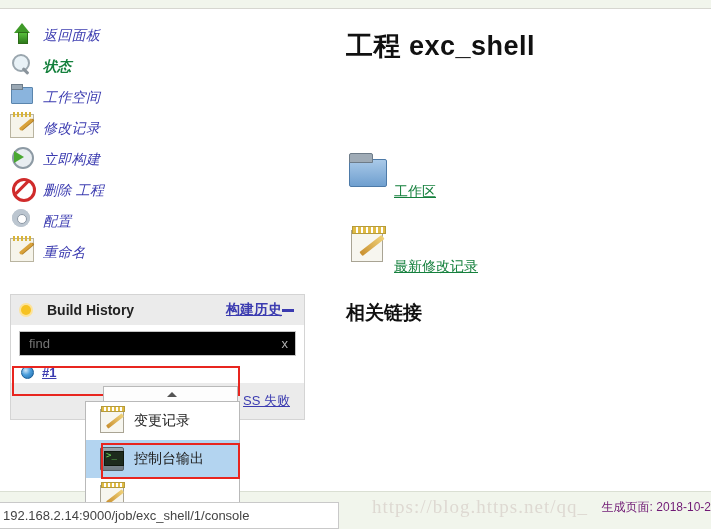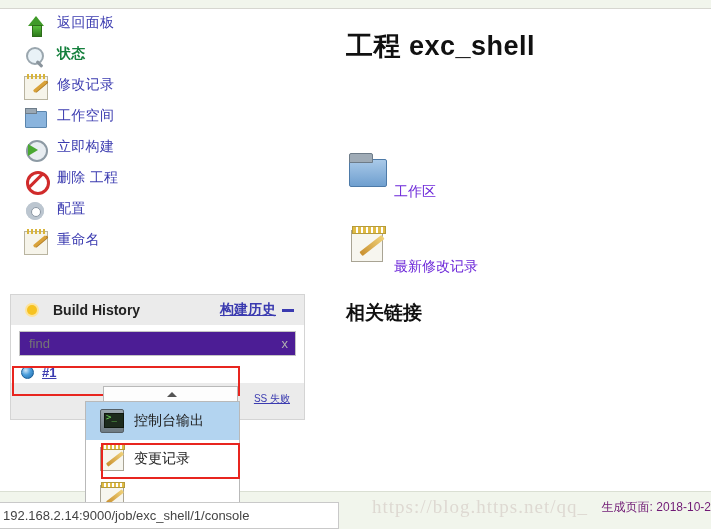--- a/index.html
+++ b/index.html
@@ -18,23 +18,24 @@
   #top-strip {
     position:absolute; left:0; top:0; width:711px; height:9px;
     background:#f1f5ec; border-bottom:1px solid #d6d6d0;
   }
 
   
   #sidebar {
     position:absolute; left:0; top:14px; width:300px;
   }
   .side-item {
-    display:flex; align-items:flex-start;
-    height:31px; padding-left:24px;
+    display:flex; align-items:flex-end;
+    height:31px; padding-left:10px;
     text-decoration:none;
+    font-style:italic;
   }
   .side-ico {
     width:24px; height:24px; margin-right:9px;
     flex:0 0 24px; position:relative;
   }
   .side-label {
     font-size:14px; color:#3b3bb0; letter-spacing:.3px;
     white-space:nowrap;
   }
   .side-label.bold { font-weight:bold; color:#15803d; }
@@ -132,52 +133,52 @@
     content:""; position:absolute; left:0; top:-5px; width:32px; height:6px;
     background:repeating-linear-gradient(90deg,#e0bb44 0 3px,#fff 3px 5px);
     border:1px solid #b59b3c;
   }
   .big-note::after{
     content:""; position:absolute; left:6px; top:12px; width:28px; height:5px;
     background:linear-gradient(90deg,#c9902f,#f0d27a);
     transform:rotate(-38deg); border-radius:1px;
   }
   .c-link {
-    font-size:14px; color:#6d28d9; margin-top:45px;
+    font-size:14px; color:#15803d; text-decoration:underline;margin-top:45px;
   }
   #section-title {
     font-size:19px; font-weight:bold; color:#111;
     margin:24px 0 0 0;
   }
 
   
   #bh-panel {
     position:absolute; left:10px; top:294px; width:295px;
     background:#ebebeb; border:1px solid #d4d4d4;
   }
   #bh-head {
     display:flex; align-items:center; height:30px;
-    padding:0 10px 0 14px; background:#ebebeb;
+    padding:0 10px 0 8px; background:#ebebeb;
   }
   #bh-sun {
     width:14px; height:14px; position:relative; margin-right:14px; flex:0 0 14px;
   }
   #bh-sun::before{
     content:""; position:absolute; left:2px; top:2px; width:10px; height:10px;
     border-radius:50%; background:#f6c221; box-shadow:0 0 0 2px #fde39a;
   }
   #bh-title { font-size:14px; font-weight:bold; color:#222; }
-  #bh-right { margin-left:auto; display:flex; align-items:center; gap:6px; }
+  #bh-right { margin-left:auto; display:flex; align-items:center; }
   #bh-cn { font-size:14px; color:#3b3bb0; text-decoration:underline; font-weight:bold;}
   #bh-minus { width:12px; height:3px; background:#3b3bb0; }
 
   #bh-body { background:#fff; padding:6px 8px 0 8px; }
   #find-box {
     display:flex; align-items:center;
-    height:25px; border:1px solid #c4c4c4; background:#4c1d95;
+    height:25px; border:1px solid #c4c4c4; background:#000000;
     padding:0 7px; margin-bottom:5px;
   }
   #find-input {
     border:0; outline:0; flex:1; font-size:13px; color:#8a8a8a;
     font-family:inherit; background:transparent;
   }
   #find-clear { color:#b0b0b0; font-size:13px; cursor:pointer; }
 
   #build-row {
     display:flex; align-items:center; height:22px; padding-left:2px;
@@ -186,21 +187,21 @@
     width:13px; height:13px; border-radius:50%; margin-right:8px; flex:0 0 13px;
     background:radial-gradient(circle at 34% 30%, #cfe6f8 0%, #4a9ddb 45%, #1f6aa8 100%);
     border:1px solid #1a5f99;
   }
   #build-num { font-size:13px; color:#3b3bb0; text-decoration:underline; font-weight:bold; margin-right:28px; }
   #build-date { font-size:12px; color:#555; white-space:nowrap; }
 
   #bh-foot { height:36px; background:#ebebeb; position:relative; }
   #rss-fail {
     position:absolute; right:14px; top:9px;
-    font-size:10px; color:#3b3bb0; text-decoration:underline;
+    font-size:13px; color:#3b3bb0; text-decoration:underline;
   }
 
   
   .redbox { position:absolute; border:2px solid #e8251f; pointer-events:none; }
   #redbox-build { left:12px; top:366px; width:228px; height:30px; }
   #redbox-console { left:101px; top:443px; width:139px; height:36px; }
 
   
   #caret-tab {
     position:absolute; left:103px; top:386px; width:135px; height:15px;
@@ -281,27 +282,27 @@
     <span class="side-ico ico-arrow-up"></span>
     <span class="side-label">返回面板</span>
   </div>
 
   <div class="side-item">
     <span class="side-ico ico-search"></span>
     <span class="side-label bold">状态</span>
   </div>
 
   <div class="side-item">
+    <span class="side-ico ico-folder"></span>
+    <span class="side-label">工作空间</span>
+  </div>
+
+  <div class="side-item">
     <span class="side-ico ico-note"></span>
     <span class="side-label">修改记录</span>
-  </div>
-
-  <div class="side-item">
-    <span class="side-ico ico-folder"></span>
-    <span class="side-label">工作空间</span>
   </div>
 
   <div class="side-item">
     <span class="side-ico ico-clock"></span>
     <span class="side-label">立即构建</span>
   </div>
 
   <div class="side-item">
     <span class="side-ico ico-deny"></span>
     <span class="side-label">删除 工程</span>
@@ -364,30 +365,30 @@
   <div id="bh-foot">
     <span id="rss-fail">SS 失败</span>
   </div>
 </div>
 
 <div id="redbox-build" class="redbox"></div>
 
 <div id="caret-tab"></div>
 
 <div id="dropdown">
+  <div class="menu-item">
+    <span class="menu-ico mi-note"></span>
+    <span class="menu-label">变更记录</span>
+  </div>
   <div class="menu-item sel">
     <span class="menu-ico mi-console"></span>
     <span class="menu-label">控制台输出</span>
   </div>
   <div class="menu-item">
     <span class="menu-ico mi-note"></span>
-    <span class="menu-label">变更记录</span>
-  </div>
-  <div class="menu-item">
-    <span class="menu-ico mi-note"></span>
   </div>
 </div>
 
 <div id="redbox-console" class="redbox"></div>
 
 <div id="status-url">192.168.2.14:9000/job/exc_shell/1/console</div>
 
 <div id="watermark">https://blog.https.net/qq_</div>
 <div id="gen-page">生成页面: 2018-10-2</div>
 

